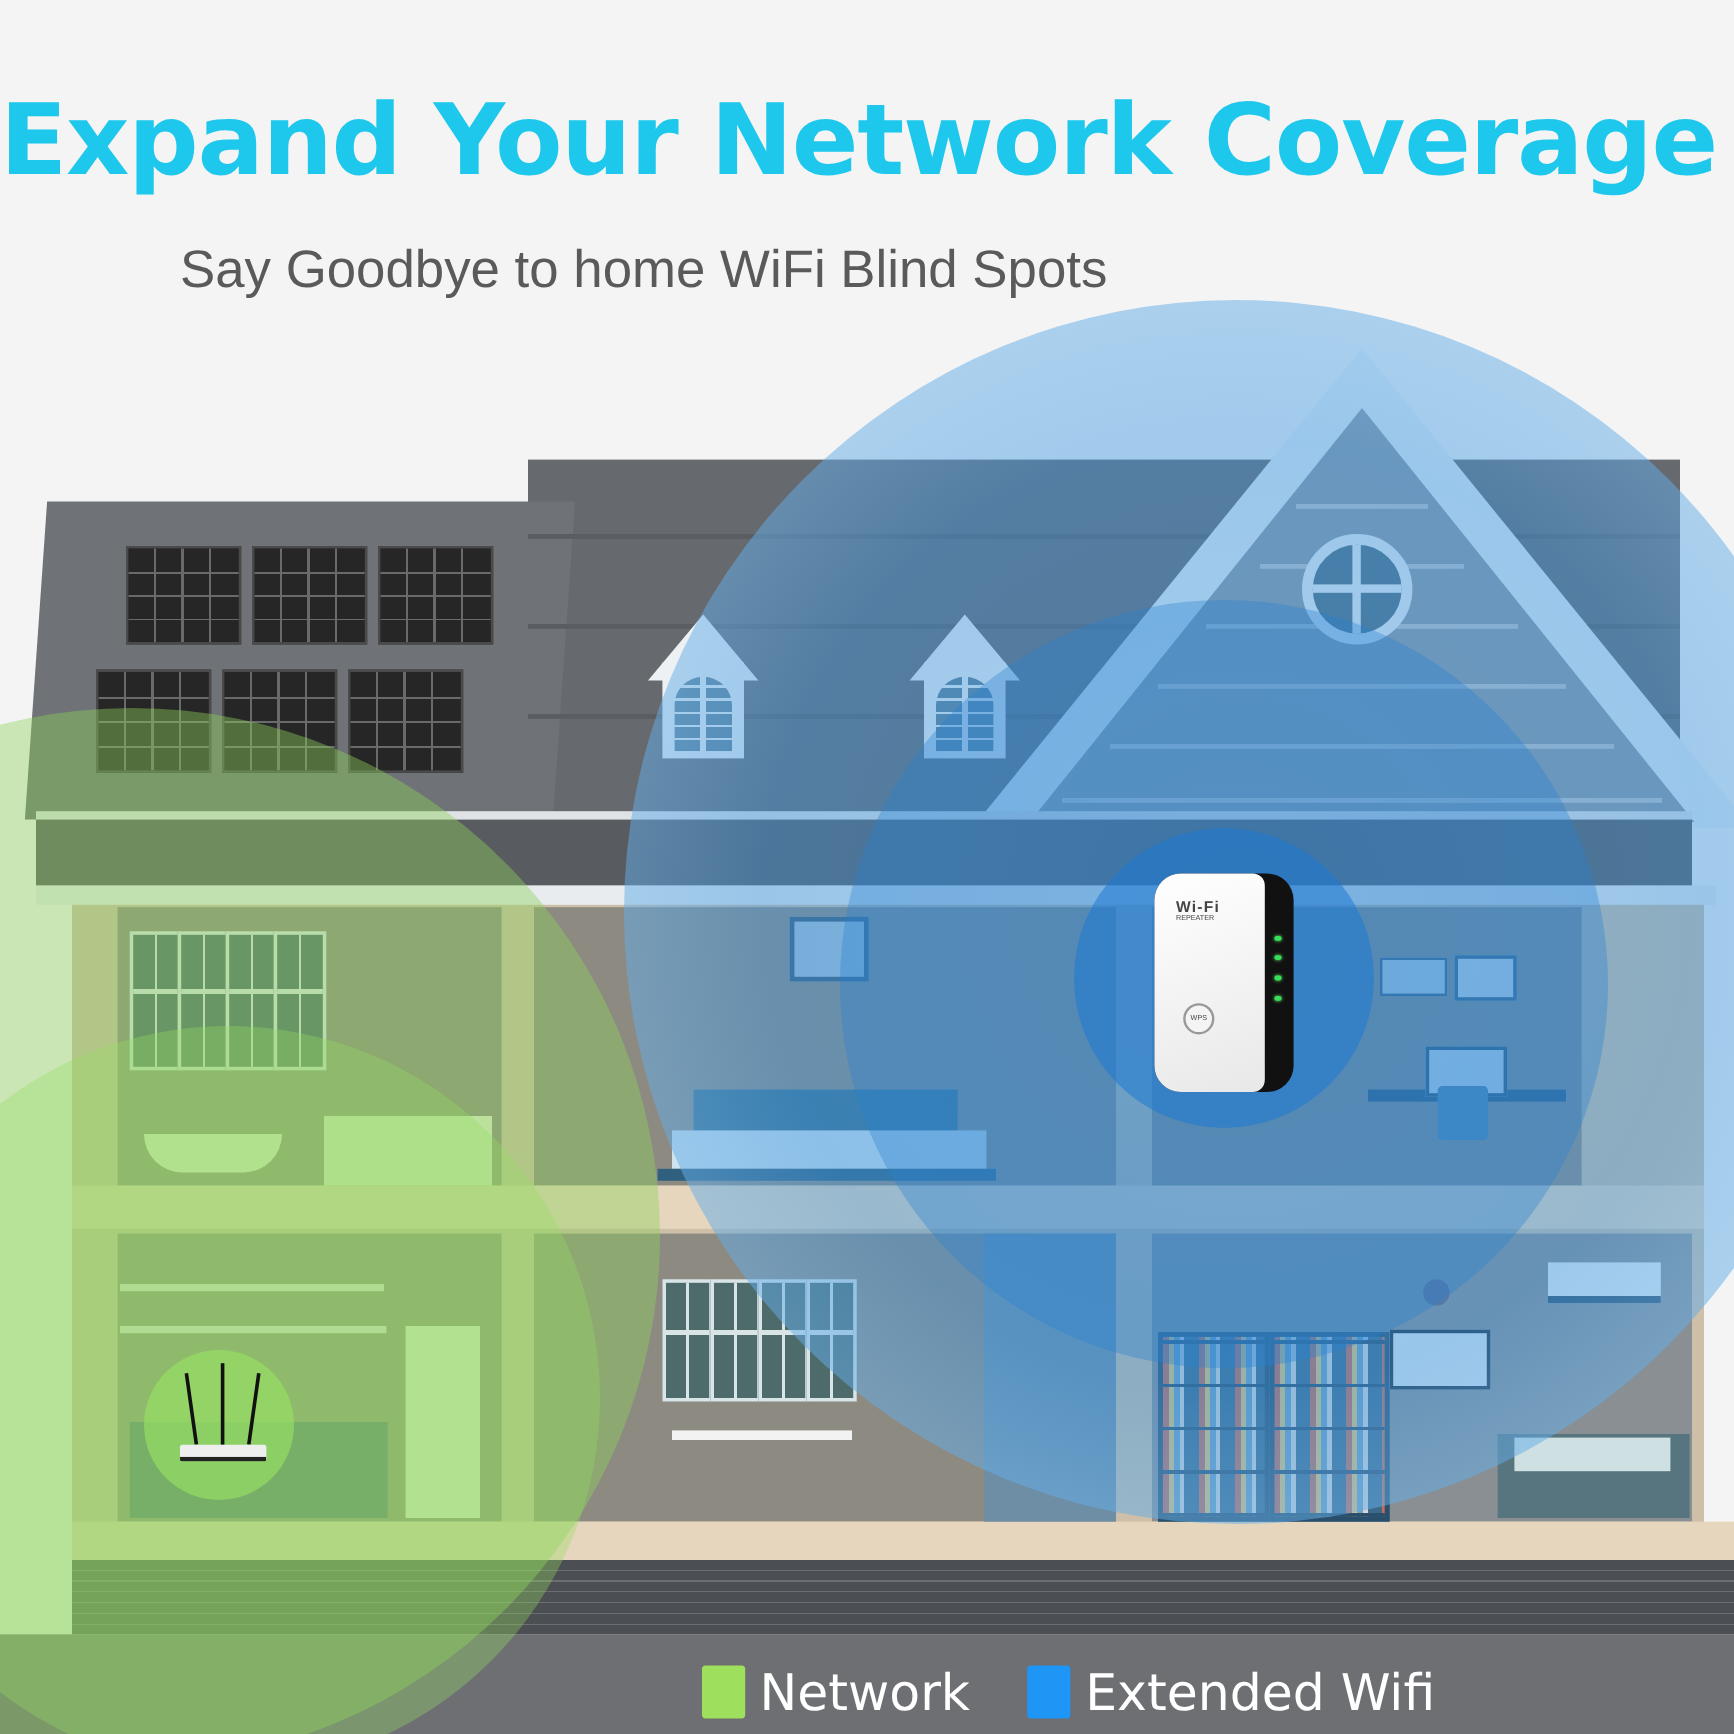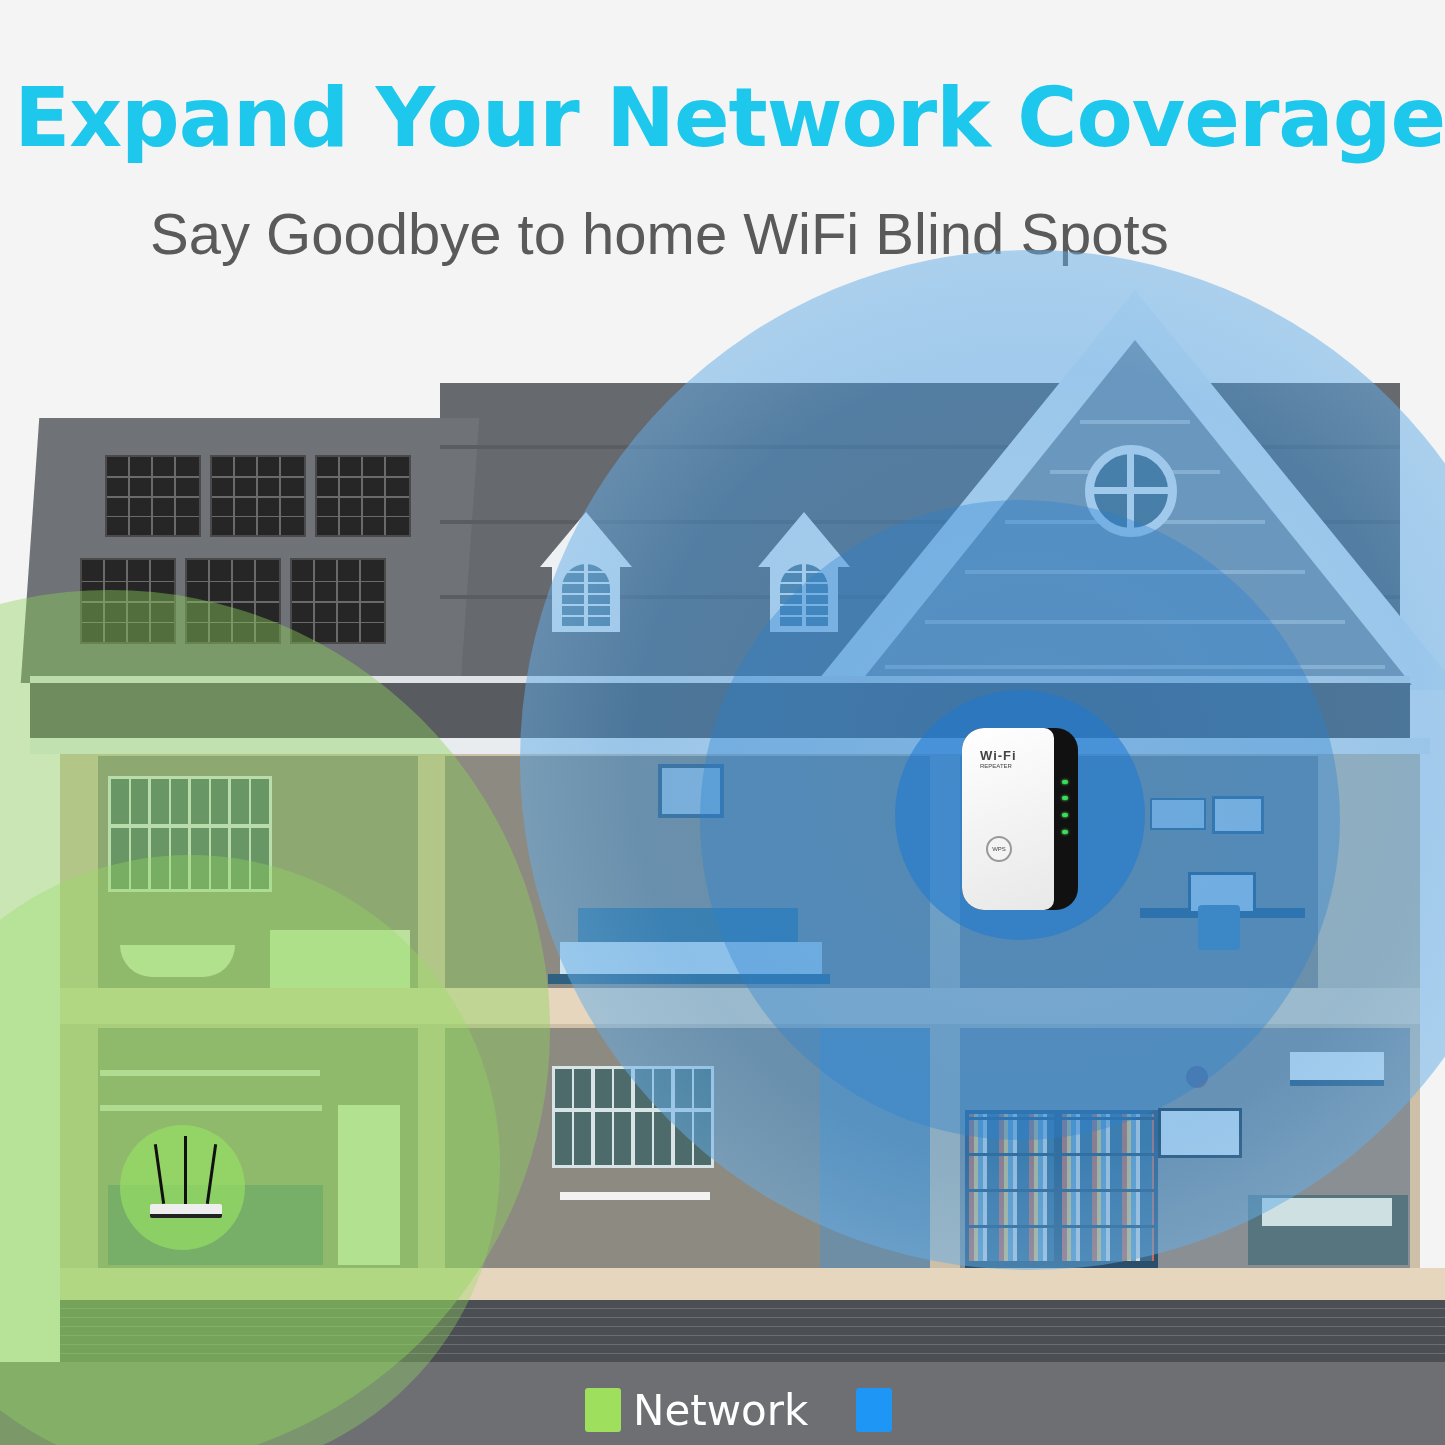--- a/index.html
+++ b/index.html
@@ -1,19 +1,19 @@
 <!DOCTYPE html>
 <html><head>
 <meta charset="utf-8">
 <style>
   html,body{margin:0;padding:0;}
   body{width:1445px;height:1445px;overflow:hidden;background:#f4f4f4;position:relative;font-family:"Liberation Sans",sans-serif;}
   .abs{position:absolute;}
-  .title{position:absolute;left:0;width:1445px;top:70px;text-align:right;font-family:"DejaVu Sans",sans-serif;font-weight:bold;font-size:82px;letter-spacing:-1px;color:#1ec8ec;}
-  .subtitle{position:absolute;left:150px;top:200px;font-family:"Liberation Sans",sans-serif;font-size:58px;color:#5a5a5a;text-align:right;}
+  .title{position:absolute;left:0;width:1445px;top:70px;text-align:left;font-family:"DejaVu Sans",sans-serif;font-weight:bold;font-size:82px;letter-spacing:-1px;color:#1ec8ec;}
+  .subtitle{position:absolute;left:150px;top:200px;font-family:"Liberation Sans",sans-serif;font-size:44px;color:#5a5a5a;text-align:right;}
   
   .roof-left{left:30px;top:418px;width:440px;height:265px;background:#6f7276;transform:skewX(-4deg);}
   .roof-mid{left:440px;top:383px;width:960px;height:300px;background:#66696e;}
   .roof-stripe{height:4px;background:#5a5d61;left:440px;width:960px;}
   .solar{background:#262626;border:2px solid #4a4a4a;
     background-image:linear-gradient(90deg,transparent 23%,#6a6a6a 23%,#6a6a6a 25%,transparent 25%,transparent 48%,#6a6a6a 48%,#6a6a6a 50%,transparent 50%,transparent 73%,#6a6a6a 73%,#6a6a6a 75%,transparent 75%),
     linear-gradient(0deg,transparent 23%,#6a6a6a 23%,#6a6a6a 25%,transparent 25%,transparent 48%,#6a6a6a 48%,#6a6a6a 50%,transparent 50%,transparent 73%,#6a6a6a 73%,#6a6a6a 75%,transparent 75%);}
   .eave{left:30px;top:683px;width:1380px;height:55px;background:#585b60;}
   .eave-top{left:30px;top:676px;width:1380px;height:10px;background:#dfe3e6;}
   .trim{left:30px;top:738px;width:1400px;height:16px;background:#e8ecee;}
@@ -180,13 +180,14 @@
   <div class="r-ant" style="left:8px;height:60px;transform:rotate(-8deg)"></div>
   <div class="r-ant" style="left:34px;height:68px"></div>
   <div class="r-ant" style="left:60px;height:60px;transform:rotate(8deg)"></div>
   <div class="r-base"></div>
 </div>
 
 <div class="abs legend">
   <div class="swatch" style="background:#9ee05e"></div>
   <span class="legend-label">Network</span>
   <div class="swatch" style="background:#1e96f5"></div>
+  <span class="legend-label">Extended Wifi</span>
 </div>
 
 </body></html>

